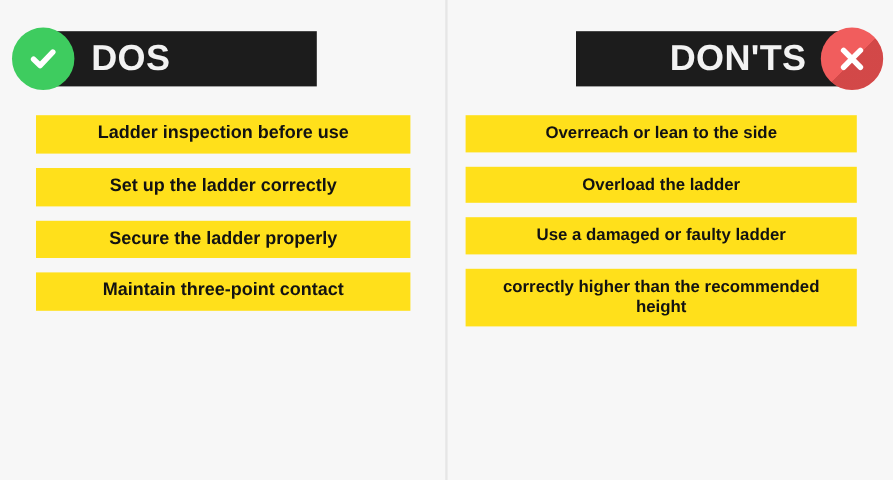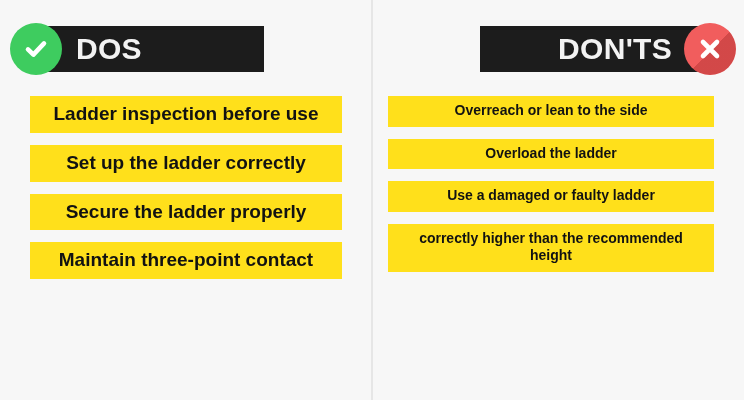--- a/index.html
+++ b/index.html
@@ -131,21 +131,21 @@
     align-items: center;
   }
 
   .list-left  { padding-left: 30px; padding-right: 30px; }
   .list-right { padding-left: 16px; padding-right: 30px; }
 
   .item {
     background: #ffe01b;
     color: #121212;
     font-weight: bold;
-    font-size: 19px;
+    font-size: 15px;
     line-height: 1.25;
     text-align: center;
     padding: 6px 10px 7px 10px;
     width: 100%;
     margin-bottom: 12px;
   }
 
   .list-right .item { font-size: 14px; }
 </style>
 </head>

